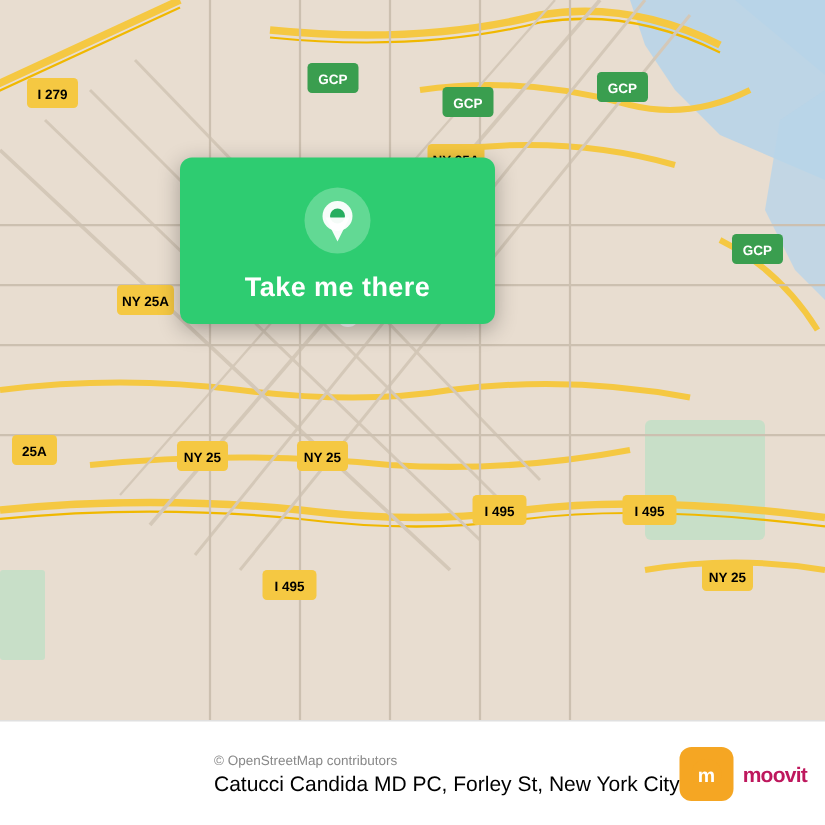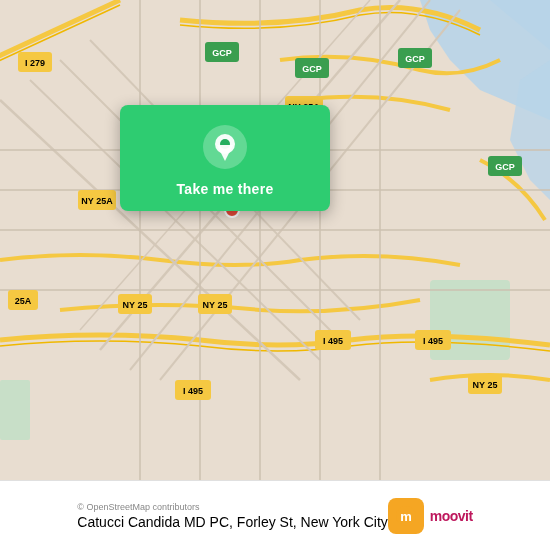--- a/index.html
+++ b/index.html
@@ -44,38 +44,38 @@
     }
 
     .location-pin {
       width: 48px;
       height: 48px;
       margin-bottom: 10px;
     }
 
     .take-me-there-btn {
       color: white;
-      font-size: 14px;
+      font-size: 18px;
       font-weight: 600;
       letter-spacing: 0.3px;
       text-align: center;
       background: none;
       border: none;
       cursor: pointer;
       padding: 0;
     }
 
     
     .bottom-bar {
       width: 550px;
       height: 70px;
       background-color: #ffffff;
       display: flex;
       align-items: center;
-      justify-content: center;
+      justify-content: flex-end;
       padding: 0 12px 0 12px;
       border-top: 1px solid #e0e0e0;
       position: absolute;
       bottom: 0;
       left: 0;
       margin-top: 36px;
     }
 
     .bottom-info {
       display: flex;

